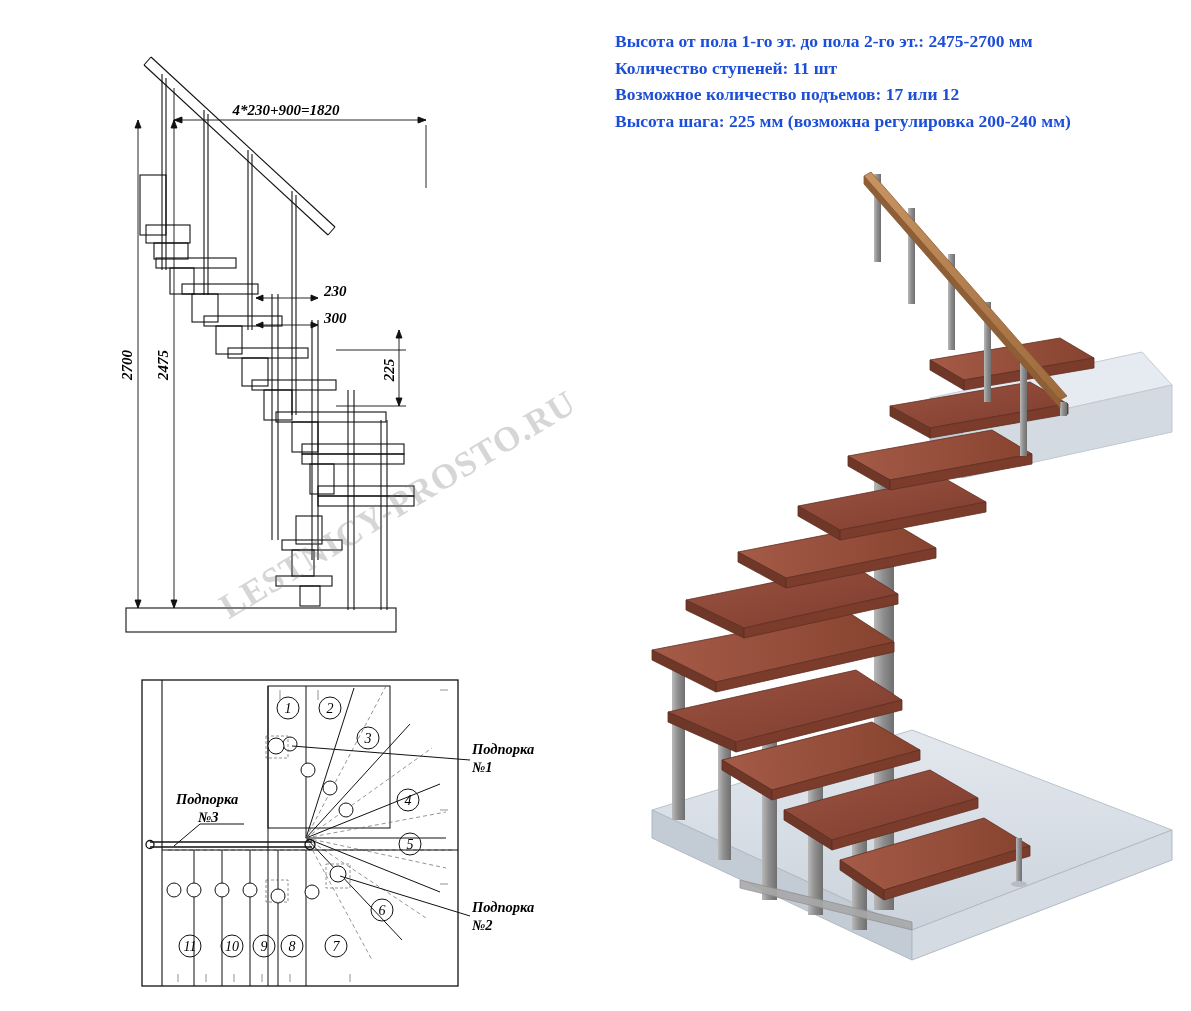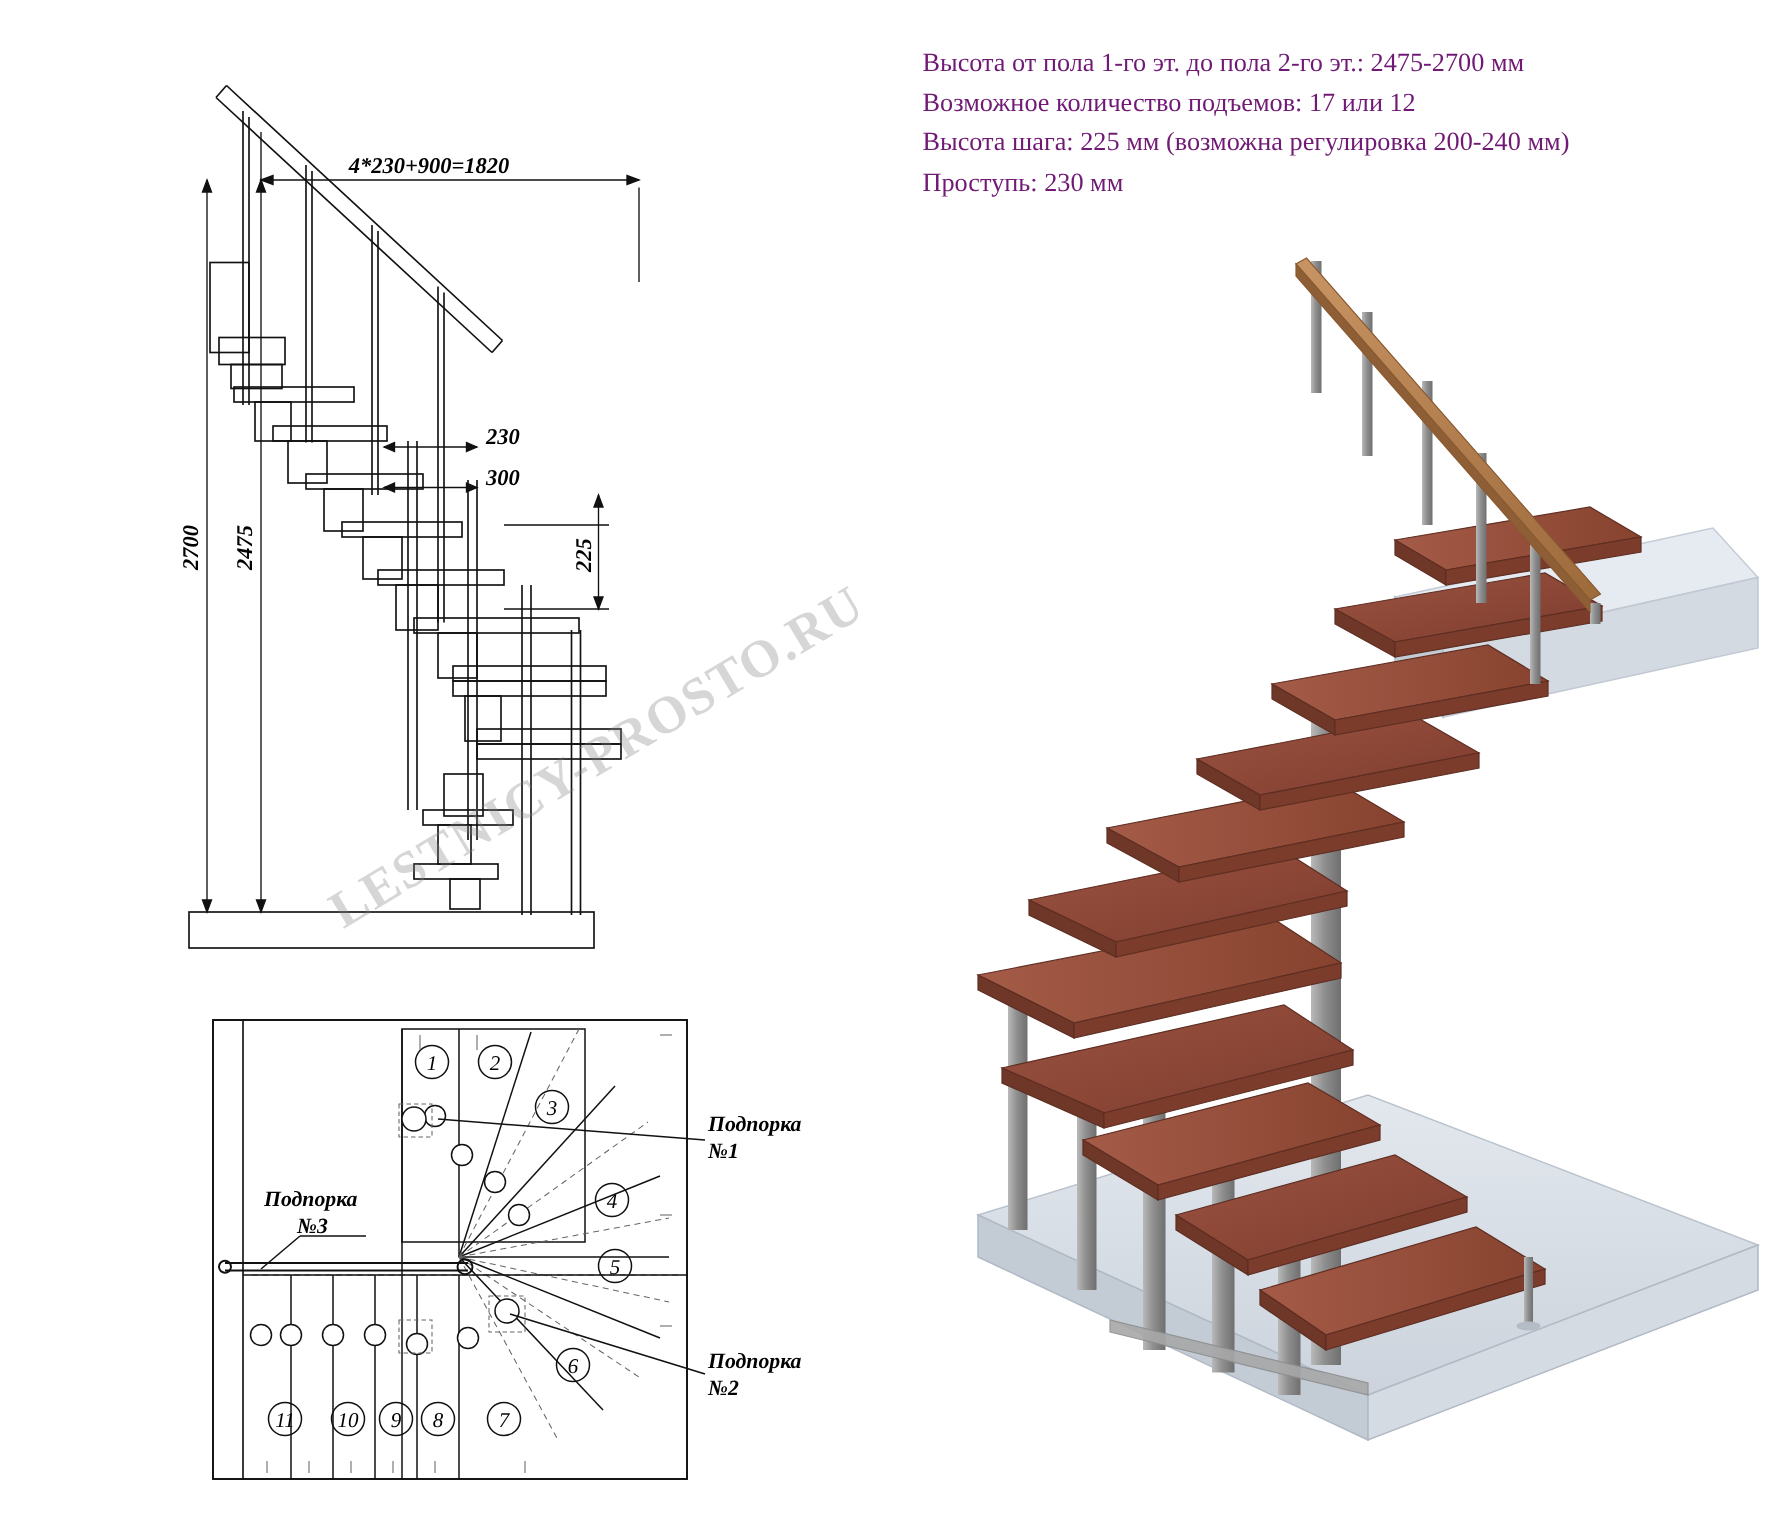--- a/index.html
+++ b/index.html
@@ -20,22 +20,23 @@
   #spec-list {
     position: absolute;
     left: 615px;
     top: 28px;
     width: 560px;
   }
   .spec-line {
     font-family: "Liberation Serif", serif;
     font-size: 17.5px;
     line-height: 26.5px;
-    color: #701a75;
+    color: #1d4ed8;
     white-space: nowrap;
+    font-weight: bold;
   }
 
   
   #elevation {
     position: absolute;
     left: 96px;
     top: 20px;
     width: 470px;
     height: 620px;
   }
@@ -96,23 +97,23 @@
     letter-spacing: 1px;
     white-space: nowrap;
     pointer-events: none;
   }
 </style>
 </head>
 <body>
 
 <div id="spec-list">
   <div class="spec-line">Высота от пола 1-го эт. до пола 2-го эт.: 2475-2700 мм</div>
+  <div class="spec-line">Количество ступеней: 11 шт</div>
   <div class="spec-line">Возможное количество подъемов: 17 или 12</div>
   <div class="spec-line">Высота шага: 225 мм (возможна регулировка 200-240 мм)</div>
-  <div class="spec-line">Проступь: 230 мм</div>
 </div>
 
 <div id="elevation">
 <svg width="470" height="620" viewBox="0 0 470 620" xmlns="http://www.w3.org/2000/svg">
   <g fill="none" stroke="#111" stroke-width="1.1">
 
     <line x1="48" y1="45" x2="232" y2="215"></line>
     <line x1="55" y1="37" x2="239" y2="207"></line>
     <line x1="48" y1="45" x2="55" y2="37"></line>
     <line x1="232" y1="215" x2="239" y2="207"></line>

